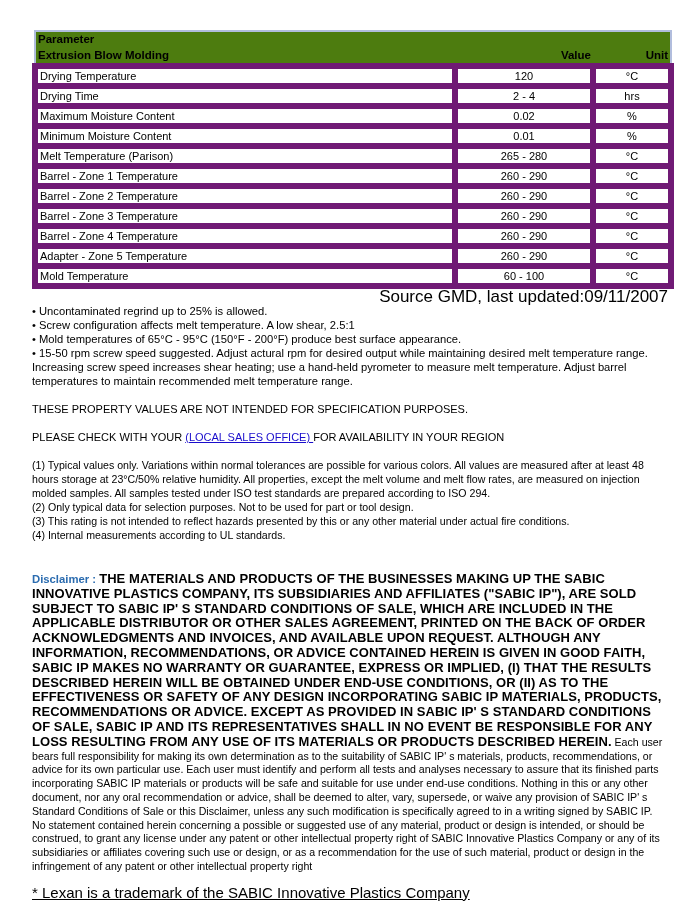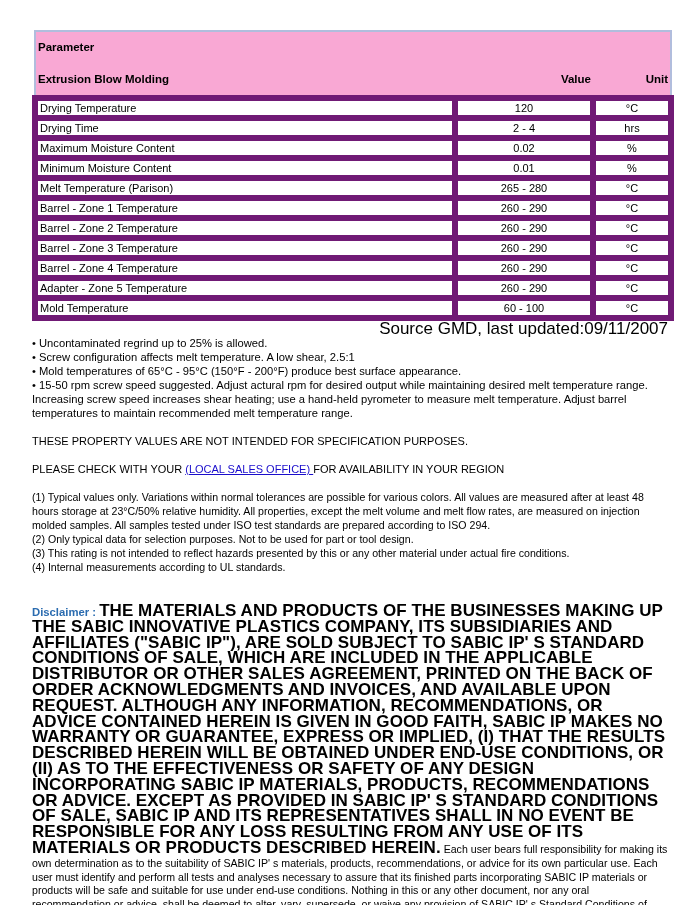--- a/index.html
+++ b/index.html
@@ -2,36 +2,36 @@
 <html><head>
 <meta charset="utf-8">
 <style>
   html, body { margin: 0; padding: 0; background: #ffffff; }
   body { width: 700px; height: 905px; position: relative; font-family: "Liberation Sans", sans-serif; color: #000; overflow: hidden; }
   .page { position: absolute; left: 32px; top: 30px; width: 636px; }
   table.props { width: 636px; border-collapse: collapse; font-size: 11px; table-layout: fixed; }
   table.props col.c1 { width: 420px; }
   table.props col.c2 { width: 138px; }
   table.props col.c3 { width: 78px; }
-  table.props th { background: #f9a8d4; font-weight: bold; font-size: 11.5px; height: 15px; padding: 8px 2px; text-align: left; line-height: 15px; }
+  table.props th { background: #4d7c0f; font-weight: bold; font-size: 11.5px; height: 15px; padding: 0 2px; text-align: left; line-height: 15px; }
   table.props th.c { text-align: right; }
   table.props tr.hdr2 th { height: 16px; }
   table.props td { border: 6px solid #701a75; height: 14px; padding: 0 2px; line-height: 14px; white-space: nowrap; }
   table.props td.c { text-align: center; }
   table.props { border: 2px solid #b1bddd; }
   .source { text-align: right; font-size: 17px; margin-top: 1px; height: 14px; line-height: 14px; }
   .notes { font-size: 11.2px; line-height: 14px; margin-top: 0px; }
   .notes p { margin: 0; }
   .para { font-size: 11px; line-height: 14px; margin: 0; }
   .gap14 { height: 14px; }
   .link { color: #1a0dcc; text-decoration: underline; }
   .footnotes { font-size: 10.6px; line-height: 14px; }
   .disc { font-size: 10.8px; line-height: 13.8px; margin-top: 30px; }
   .disc-label { color: #2b6cb0; font-weight: bold; font-size: 11.3px; }
-  .disc-bold { font-weight: bold; font-size: 17px; letter-spacing: 0.05px; }
+  .disc-bold { font-weight: bold; font-size: 13px; letter-spacing: 0.05px; }
   .disc-normal { font-size: 10.6px; }
   .trademark { font-size: 15px; line-height: 14px; margin-top: 12px; text-decoration: underline; }
   .copyright { font-size: 15px; line-height: 14px; margin-top: 14px; }
 </style>
 </head>
 <body>
 
 <div class="page">
 
   <table class="props">

